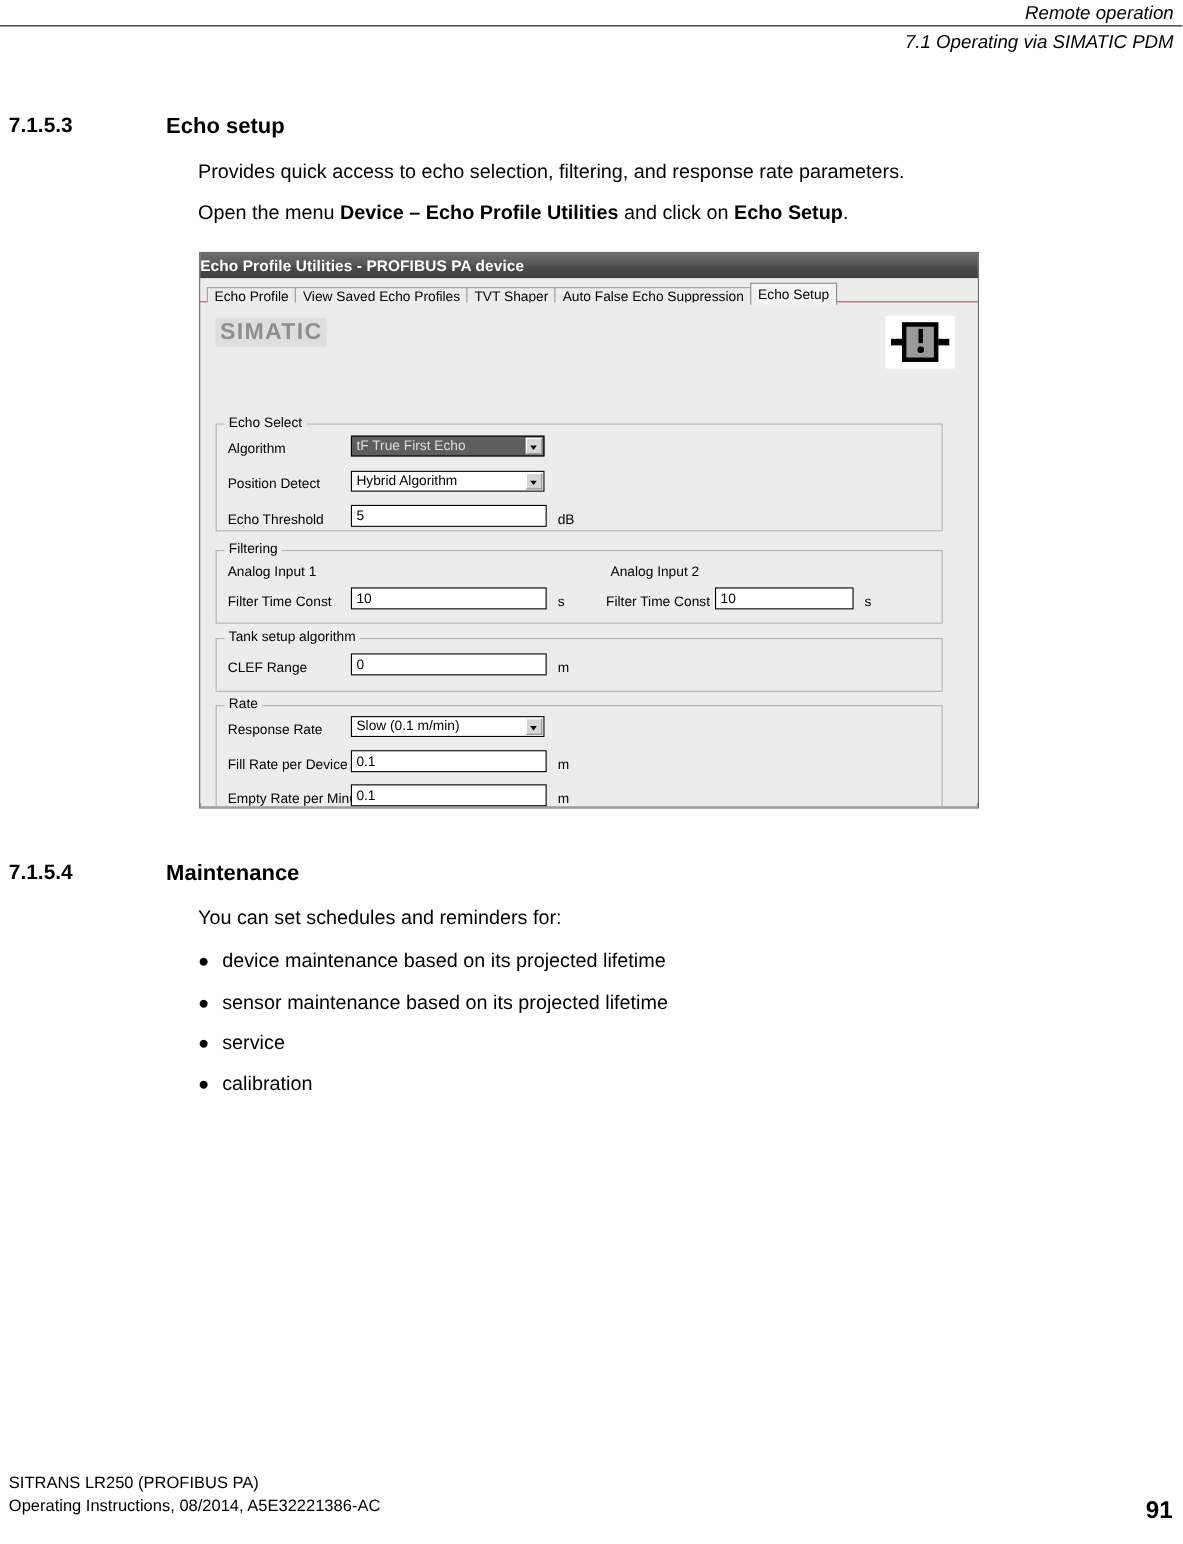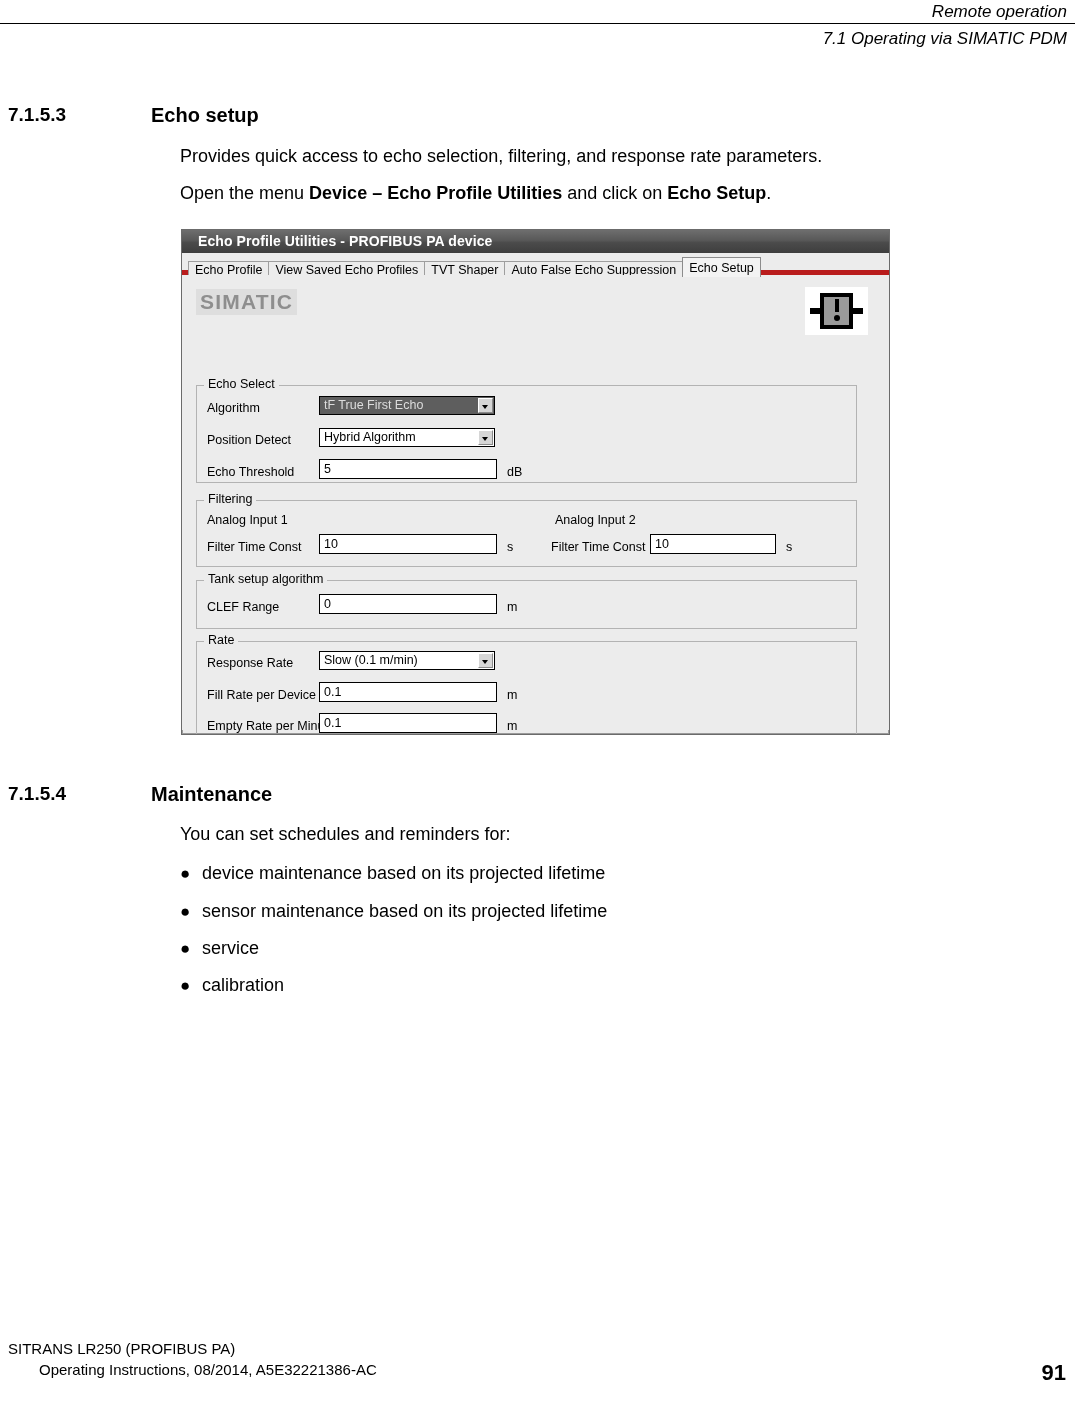--- a/index.html
+++ b/index.html
@@ -104,34 +104,34 @@
     font-family: "Liberation Sans", sans-serif;
     overflow: hidden;
   }
   .titlebar {
     height: 23px;
     background: linear-gradient(to bottom, #6e6e6e 0%, #585858 45%, #4b4b4b 55%, #3e3e3e 100%);
     color: #ffffff;
     font-size: 14px;
     font-weight: bold;
     line-height: 23px;
-    padding-left: 16px;
+    padding-left: 0;
     letter-spacing: 0.1px;
     white-space: nowrap;
     overflow: hidden;
   }
 
   .tabstrip {
     position: relative;
     height: 22px;
     background: #ececec;
     padding-left: 6px;
     padding-top: 4px;
     box-sizing: border-box;
-    border-bottom: 5px solid #b91c1c;
+    border-bottom: 1px solid #b91c1c;
   }
   .tab {
     display: inline-block;
     font-size: 12.5px;
     line-height: 17px;
     padding: 0 6px;
     background: #ececec;
     border: 1px solid #9e9e9e;
     border-bottom: none;
     margin-right: -1px;
@@ -303,21 +303,20 @@
   .footer {
     position: absolute;
     left: 8px;
     bottom: 24px;
     width: 1060px;
     font-size: 15px;
     line-height: 21px;
   }
   .footer .f2 {
     position: relative;
-    margin-left: 31px;
   }
   .footer .pageno {
     position: absolute;
     right: 2px;
     bottom: -3px;
     font-size: 22px;
     font-weight: bold;
   }
 </style>
 </head>

